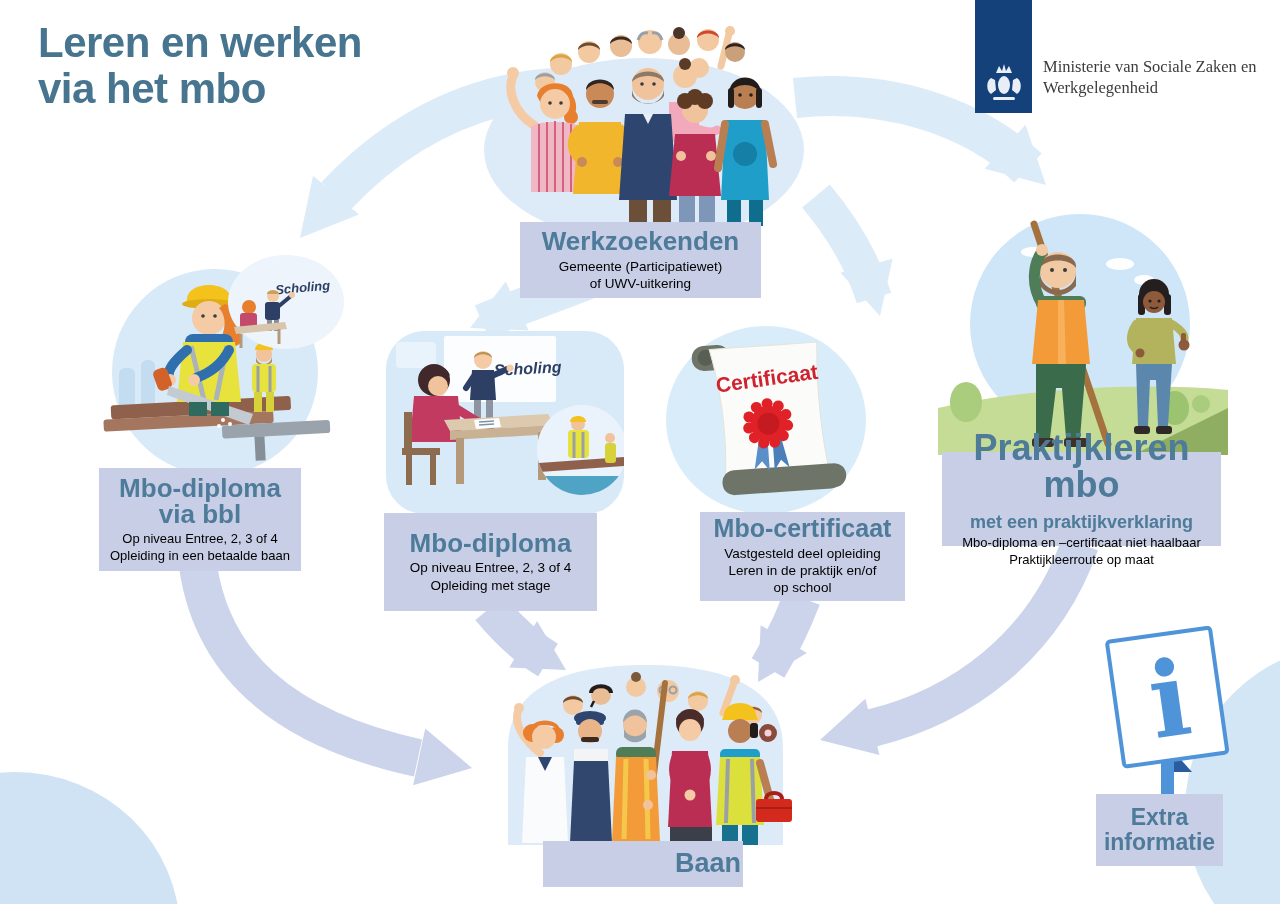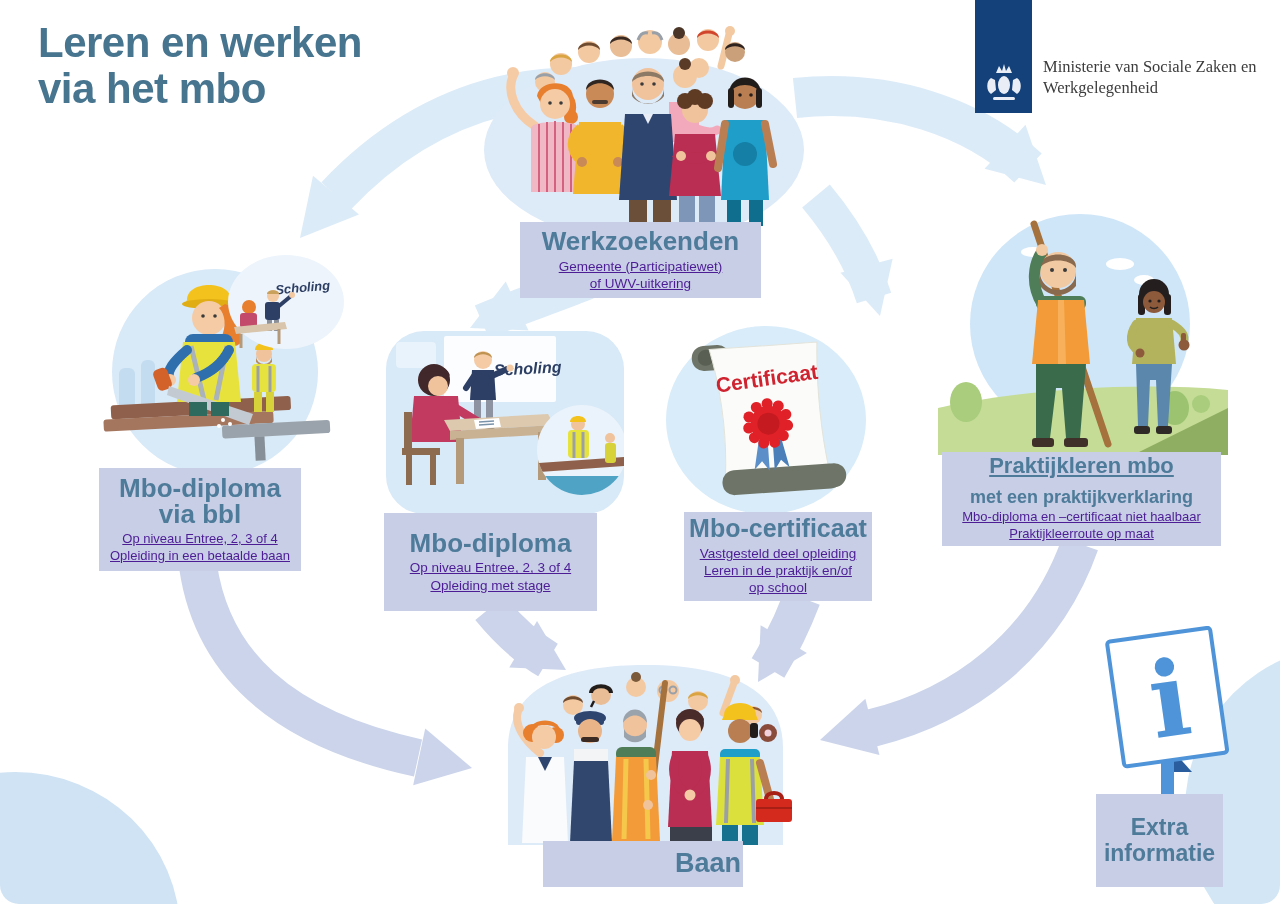--- a/index.html
+++ b/index.html
@@ -1,46 +1,46 @@
 <!DOCTYPE html>
 <html><head>
 <meta charset="utf-8">
 <style>
   html,body{margin:0;padding:0;background:#fff;}
   .canvas{position:relative;width:1280px;height:904px;background:#ffffff;overflow:hidden;
-          font-family:"Liberation Sans",sans-serif;border-radius:19px;}
+          font-family:"Liberation Sans",sans-serif;}
   .blob{position:absolute;border-radius:50%;}
   .blob-bl{left:-150px;top:772px;width:330px;height:320px;background:#cfe3f4;}
   .blob-br{left:1185px;top:645px;width:330px;height:330px;background:#d2e6f6;}
   .arrows{position:absolute;left:0;top:0;pointer-events:none;}
   .illu{position:absolute;}
   .title{position:absolute;left:38px;top:20px;margin:0;font-size:42px;font-weight:bold;
          color:#47748f;line-height:1.1;letter-spacing:-0.5px;}
   .title span{display:block;}
   .ribbon{position:absolute;left:975px;top:0;width:57px;height:113px;background:#15417a;
           display:flex;align-items:flex-end;justify-content:center;}
   .ministry{position:absolute;left:1043px;top:56px;font-family:"Liberation Serif",serif;
             font-size:16.5px;color:#3c3c3c;line-height:1.3;}
   .ministry span{display:block;}
   .label-box{position:absolute;background:#c8cee6;color:#4d7b99;text-align:center;
              display:flex;flex-direction:column;justify-content:center;padding:12px 2px;box-sizing:border-box;}
   .label-box .hd{font-weight:bold;font-size:26px;line-height:1.02;}
   .label-box .hd span{display:block;}
-  .label-box .sub{font-size:13.5px;line-height:1.28;color:#4c1d95;margin-top:3px;text-decoration:underline;}
+  .label-box .sub{font-size:13.5px;line-height:1.28;color:#000000;margin-top:3px;}
   .label-box .sub span{display:block;}
   .label-box .subbold{font-size:18px;font-weight:bold;color:#4d7b99;line-height:1.15;margin-top:9px;}
   .box-wz{left:520px;top:222px;width:241px;height:76px;}
   .box-bbl{left:99px;top:468px;width:202px;height:103px;}
   .box-bbl .sub,.box-prak .sub{font-size:13px;}
   .box-bol{left:384px;top:513px;width:213px;height:98px;}
-  .box-cert{left:684px;top:512px;width:188px;height:89px;}
+  .box-cert{left:700px;top:512px;width:205px;height:89px;}
   .box-cert .hd{font-size:25px;}
   .box-prak{left:942px;top:452px;width:279px;height:94px;}
   .box-baan{left:543px;top:841px;width:200px;height:46px;align-items:flex-end;}
-  .box-extra{left:1096px;top:794px;width:127px;height:93px;}
+  .box-extra{left:1096px;top:794px;width:127px;height:72px;}
   .box-extra .hd{font-size:23px;line-height:1.1;}
 </style>
 </head>
 <body>
 
 <div class="canvas">
 
   <div class="blob blob-bl"></div>
   <div class="blob blob-br"></div>
 
@@ -492,21 +492,21 @@
   <div class="label-box box-cert">
     <div class="hd">Mbo-certificaat</div>
     <div class="sub">
       <span>Vastgesteld deel opleiding</span>
       <span>Leren in de praktijk en/of</span>
       <span>op school</span>
     </div>
   </div>
 
   <div class="label-box box-prak">
-    <div class="hd" style="font-size:22px;text-decoration:underline;">Praktijkleren mbo</div>
+    <div class="hd" style="font-size:36px;">Praktijkleren mbo</div>
     <div class="subbold">met een praktijkverklaring</div>
     <div class="sub" style="margin-top:2px;">
       <span>Mbo-diploma en –certificaat niet haalbaar</span>
       <span>Praktijkleerroute op maat</span>
     </div>
   </div>
 
   <div class="label-box box-baan">
     <div class="hd" style="font-size:27px;">Baan</div>
   </div>

